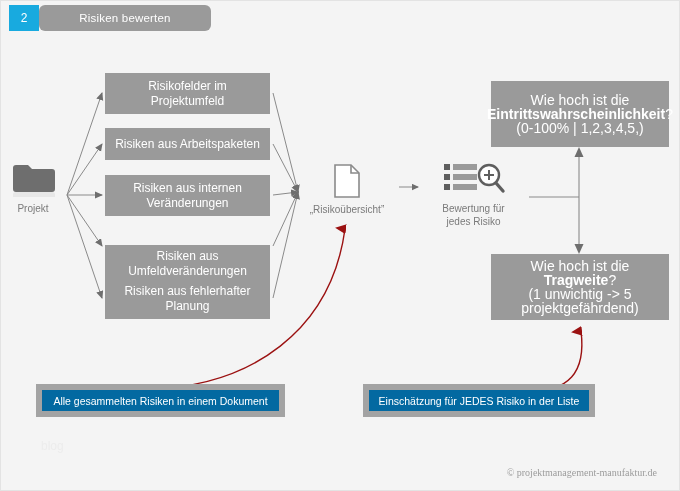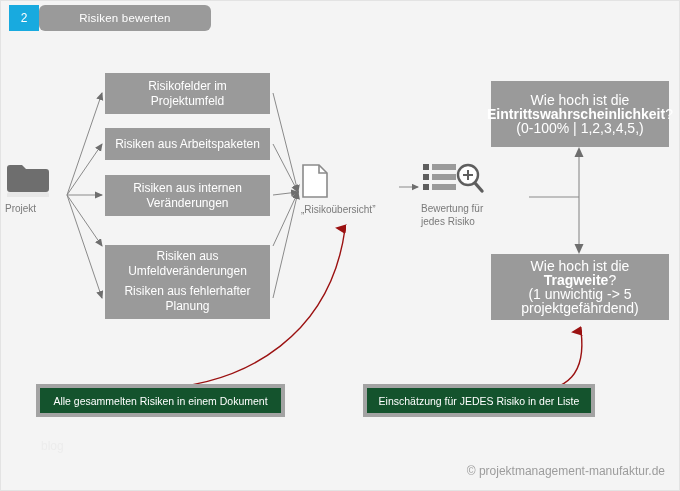--- a/index.html
+++ b/index.html
@@ -73,36 +73,36 @@
     width: 178px;
     height: 66px;
     font-size: 14px;
     line-height: 14px;
   }
   .gbox.right b { font-weight: bold; }
 
   
   .node {
     position: absolute;
-    text-align: left;
+    text-align: center;
     color: #7a7a7a;
     font-size: 10px;
     line-height: 13px;
   }
   .node .icon-wrap {
     display: block;
     margin: 0 auto 2px auto;
   }
   .node .caption { display: block; white-space: nowrap; }
 
   
   .redbox {
     position: absolute;
-    background: #14532d;
-    border: 4px solid #a3a3a3;
+    background: #0369a1;
+    border: 6px solid #a3a3a3;
     color: #ffffff;
     font-size: 10.5px;
     display: flex;
     align-items: center;
     justify-content: center;
     text-align: center;
     box-sizing: border-box;
     padding: 2px 8px;
   }
 
@@ -110,24 +110,25 @@
   .watermark {
     position: absolute;
     left: 40px;
     top: 438px;
     font-size: 12px;
     color: #ececec;
     user-select: none;
   }
   .copyright {
     position: absolute;
-    right: 14px;
+    right: 22px;
     bottom: 12px;
-    font-size: 12px;
+    font-size: 10px;
     color: #9c9c9c;
+    font-family: Liberation Serif, serif;
   }
 
   svg.overlay {
     position: absolute;
     left: 0; top: 0;
     width: 680px; height: 491px;
     pointer-events: none;
   }
 </style>
 </head>

